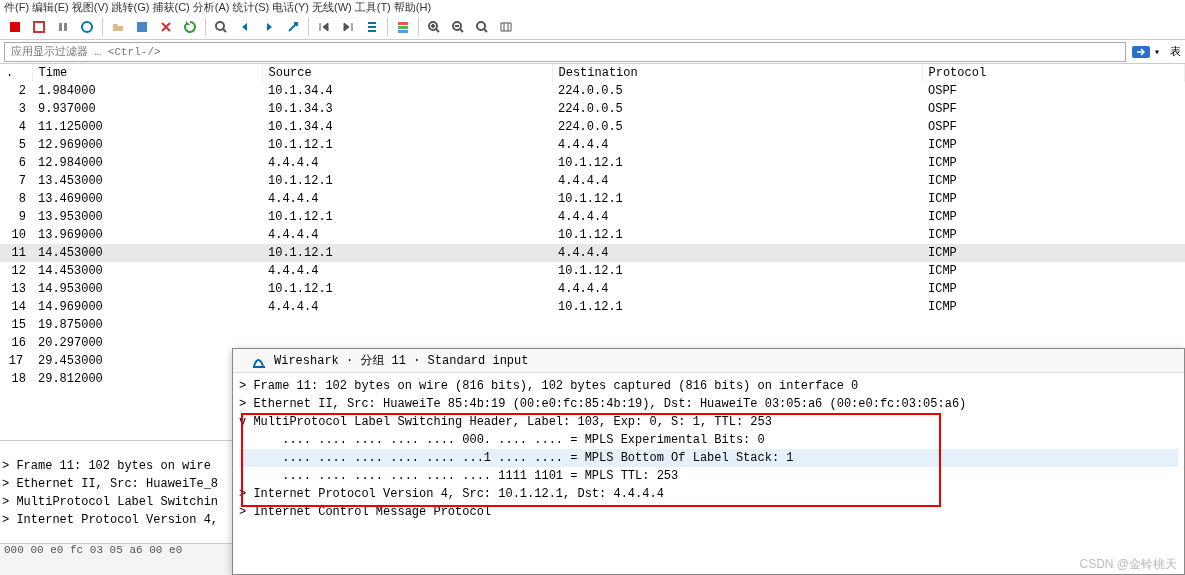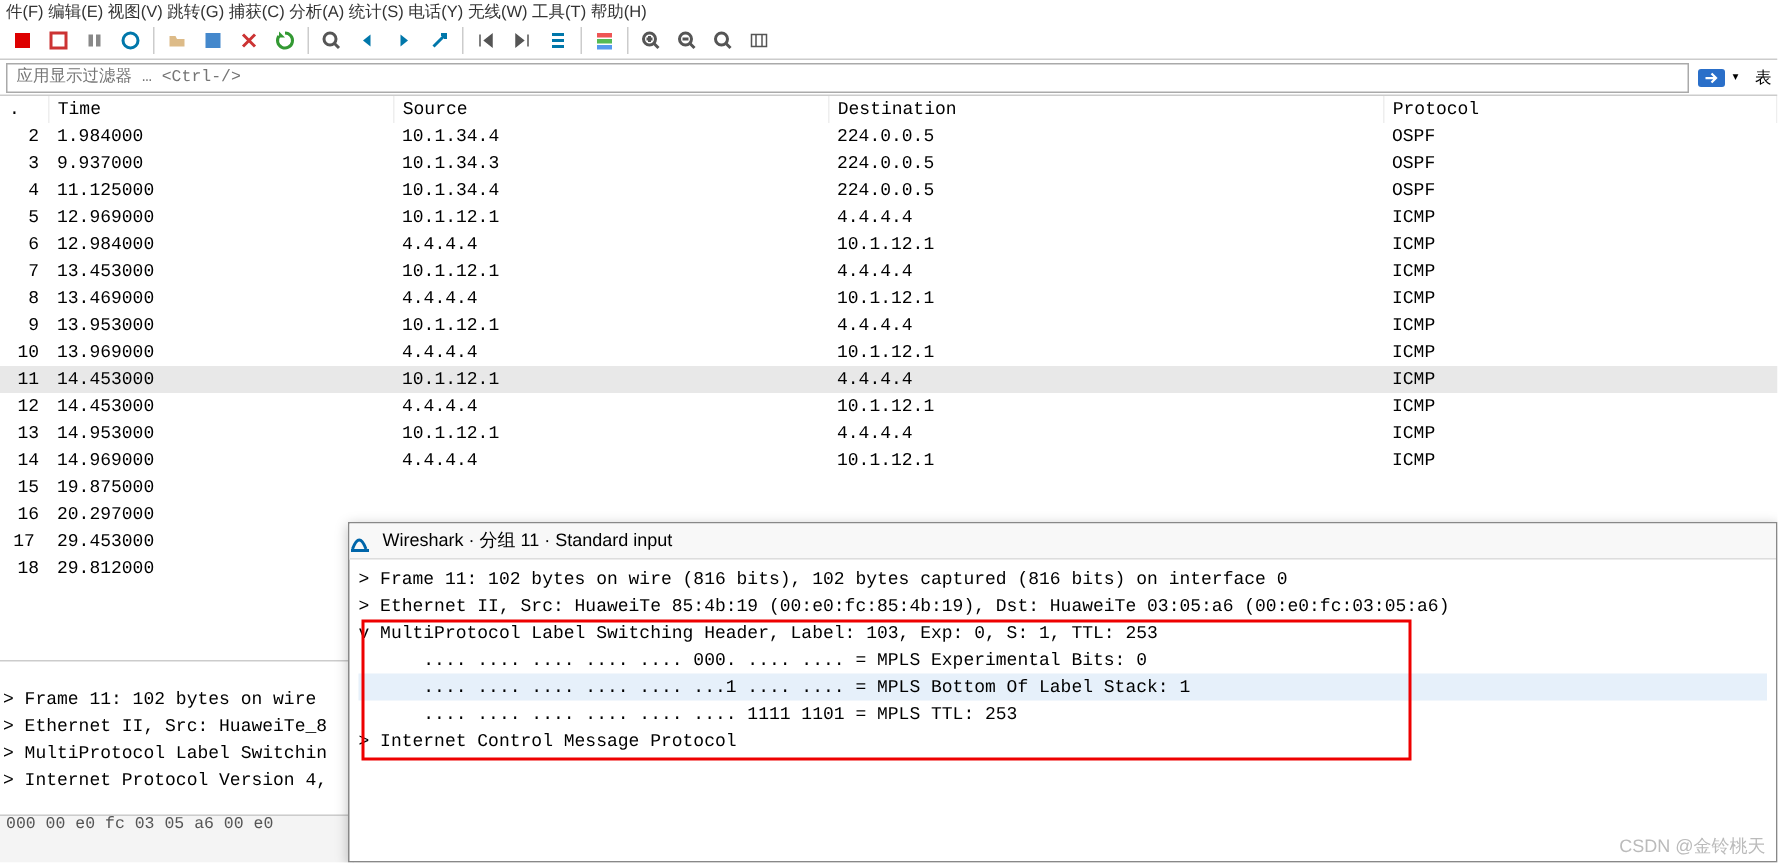--- a/index.html
+++ b/index.html
@@ -10,21 +10,21 @@
 .tb-sep{width:1px;height:18px;background:#ccc;margin:0 2px}
 .filter-bar{height:24px;display:flex;align-items:center;padding:2px 4px;border-bottom:1px solid #ccc}
 .filter-input{flex:1;height:20px;border:1px solid #aaa;font-family:inherit;font-size:11px;padding:0 6px;color:#888}
 .filter-end{width:40px;display:flex;align-items:center;justify-content:center;gap:2px}
 .packet-table{width:100%;border-collapse:collapse;table-layout:fixed}
 .packet-table th{text-align:left;font-weight:normal;padding:2px 6px;border-right:1px solid #eee;background:#fff;font-family:inherit;font-size:12px}
 .packet-table td{padding:0 6px;height:18px;white-space:nowrap;overflow:hidden}
 tr.sel td{background:#e8e8e8}
 .lower-left{position:absolute;left:0;top:440px;width:236px;bottom:0;border-top:1px solid #ccc;border-right:1px solid #ccc;padding:16px 2px;overflow:hidden;font-size:12px;line-height:18px;background:#fff}
 .popup{position:absolute;left:232px;top:348px;right:0;bottom:0;background:#fff;border:1px solid #888;box-shadow:0 2px 8px rgba(0,0,0,0.25)}
-.popup-title{height:24px;display:flex;align-items:center;padding:0 0;gap:6px;font-family:Liberation Sans, sans-serif;font-size:12px;border-bottom:1px solid #ddd;background:#f8f8f8}
+.popup-title{height:24px;display:flex;align-items:center;padding:0 19px;gap:6px;font-family:Liberation Mono, monospace;font-size:12px;border-bottom:1px solid #ddd;background:#f8f8f8}
 .popup-body{padding:4px 6px;font-size:12px;line-height:18px;position:relative}
 .tree-row{white-space:pre}
 .redbox{position:absolute;border:2px solid #e00;pointer-events:none}
 .hl{background:#e6f0fa}
 .watermark{position:absolute;right:8px;bottom:2px;color:#bbb;font-family:Arial,sans-serif;font-size:12px;pointer-events:none}
 .bytesbar{position:absolute;left:0;bottom:0;width:236px;height:32px;padding:0 4px;font-size:11px;color:#555;background:#f4f4f4;border-top:1px solid #ccc;white-space:nowrap;overflow:hidden}
 </style>
 </head>
 <body>
 
@@ -314,17 +314,18 @@
     <span>Wireshark · 分组 11 · Standard input</span>
   </div>
   <div class="popup-body" id="popup-body">
     <div class="redbox" style="left:8px;top:40px;width:700px;height:94px"></div>
   <div class="tree-row">&gt; Frame 11: 102 bytes on wire (816 bits), 102 bytes captured (816 bits) on interface 0</div>
       <div class="tree-row">&gt; Ethernet II, Src: HuaweiTe 85:4b:19 (00:e0:fc:85:4b:19), Dst: HuaweiTe 03:05:a6 (00:e0:fc:03:05:a6)</div>
       <div class="tree-row">v MultiProtocol Label Switching Header, Label: 103, Exp: 0, S: 1, TTL: 253</div>
       <div class="tree-row">      .... .... .... .... .... 000. .... .... = MPLS Experimental Bits: 0</div>
       <div class="tree-row hl">      .... .... .... .... .... ...1 .... .... = MPLS Bottom Of Label Stack: 1</div>
       <div class="tree-row">      .... .... .... .... .... .... 1111 1101 = MPLS TTL: 253</div>
+      <div class="tree-row">&gt; Internet Protocol Version 4, Src: 10.1.12.1, Dst: 4.4.4.4</div>
       <div class="tree-row">&gt; Internet Control Message Protocol</div>
     </div>
 </div>
 
 <div class="watermark">CSDN @金铃桃天</div>
 
 </body></html>

